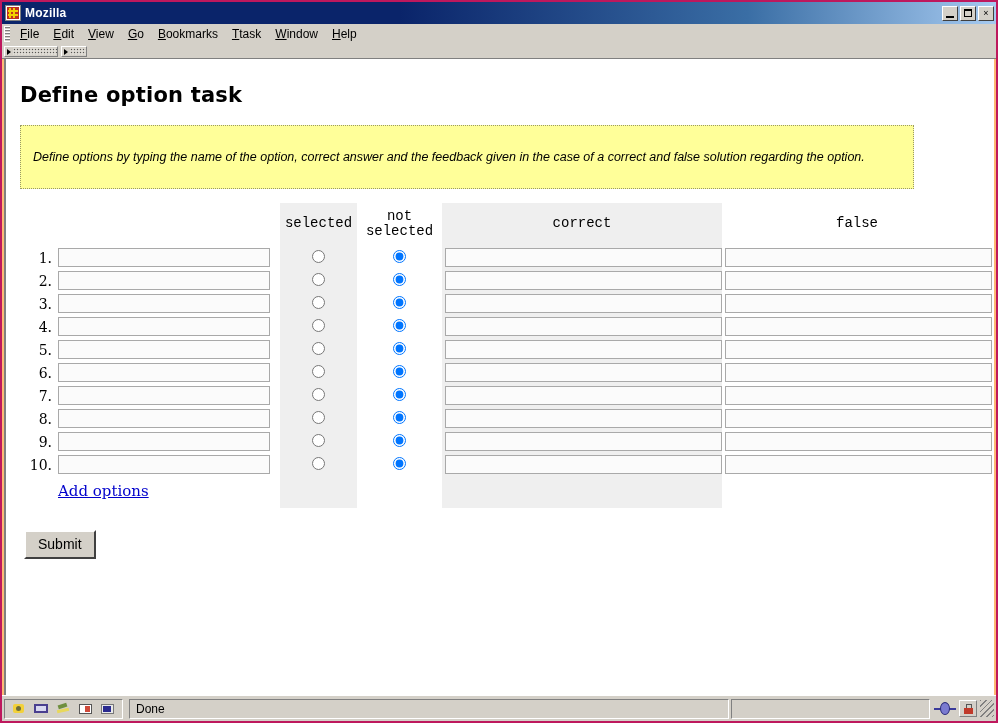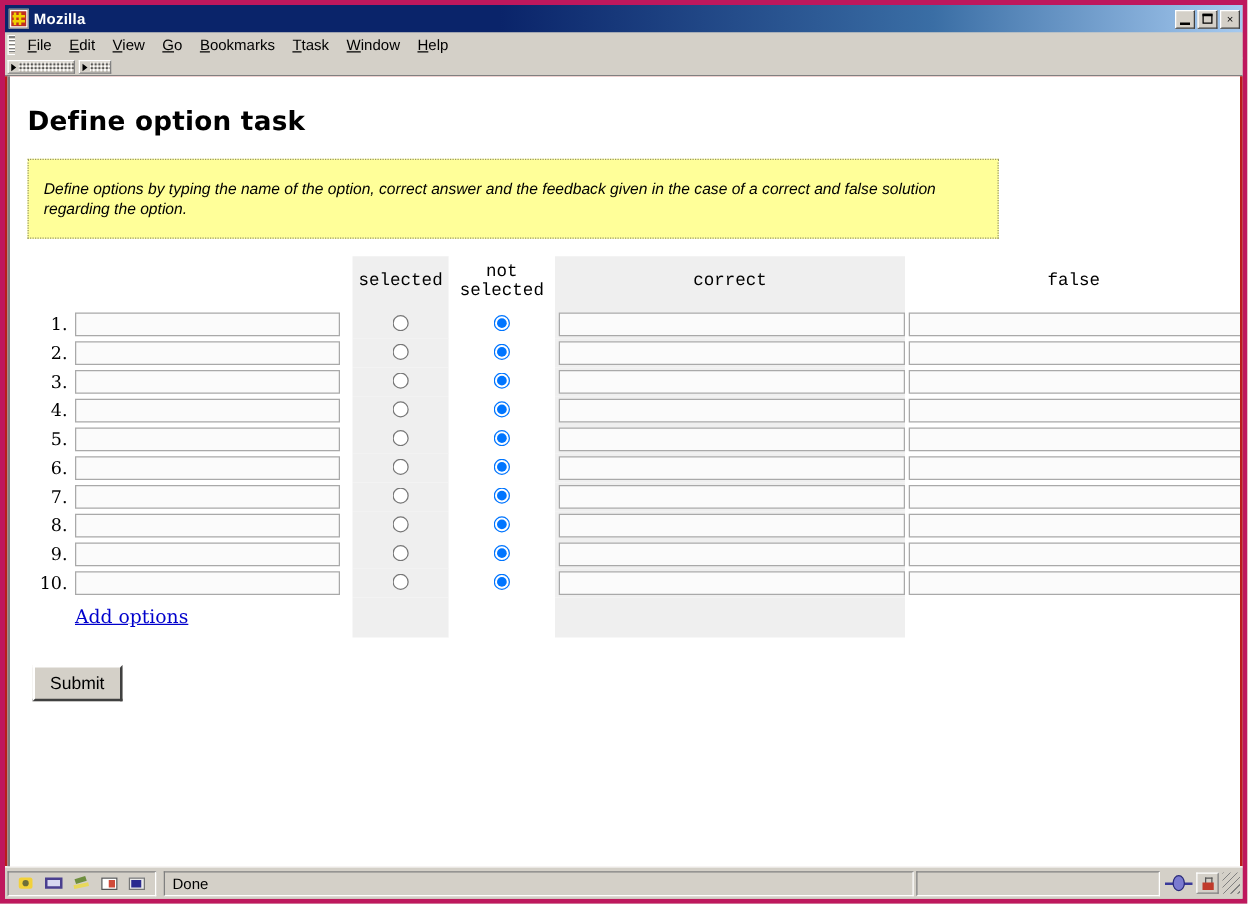--- a/index.html
+++ b/index.html
@@ -17,21 +17,21 @@
   }
 
   
   .window {
     width: 998px;
     height: 723px;
     box-sizing: border-box;
     background: #d4d0c8;
     display: flex;
     flex-direction: column;
-    border: 4px solid #be185d;
+    border: 2px solid #be185d;
   }
 
   .titlebar {
     height: 22px;
     flex: 0 0 22px;
     background: linear-gradient(to right, #0a246a 0%, #0a246a 40%, #3a6ea5 75%, #a6caf0 100%);
     display: flex;
     align-items: center;
     padding: 0 2px 0 3px;
     box-sizing: border-box;
@@ -154,21 +154,21 @@
     background-image:
       radial-gradient(#555 0.6px, transparent 0.7px),
       radial-gradient(#fff 0.6px, transparent 0.7px);
     background-size: 3px 3px, 3px 3px;
     background-position: 0 0, 1.5px 1.5px;
   }
 
   
   .content-outer {
     flex: 1 1 auto;
-    background: #b91c1c;
+    background: #fdba74;
     padding: 0 2px 0 2px;
     box-sizing: border-box;
     display: flex;
     min-height: 0;
   }
   .content {
     flex: 1 1 auto;
     background: #ffffff;
     border-left: 2px solid #808080;
     border-top: 0;
@@ -189,21 +189,21 @@
     margin: 8px 0 18px 0;
     letter-spacing: 0.2px;
   }
 
   .notice {
     background: #ffff99;
     border: 1px dotted #999966;
     box-sizing: border-box;
     padding: 14px 12px;
     margin: 0 12px 14px 0;
-    width: 777px;
+    width: 894px;
     min-height: 64px;
     display: flex;
     align-items: center;
   }
   .notice-text {
     font-style: italic;
     font-size: 12.5px;
     color: #000;
     line-height: 1.3;
   }

